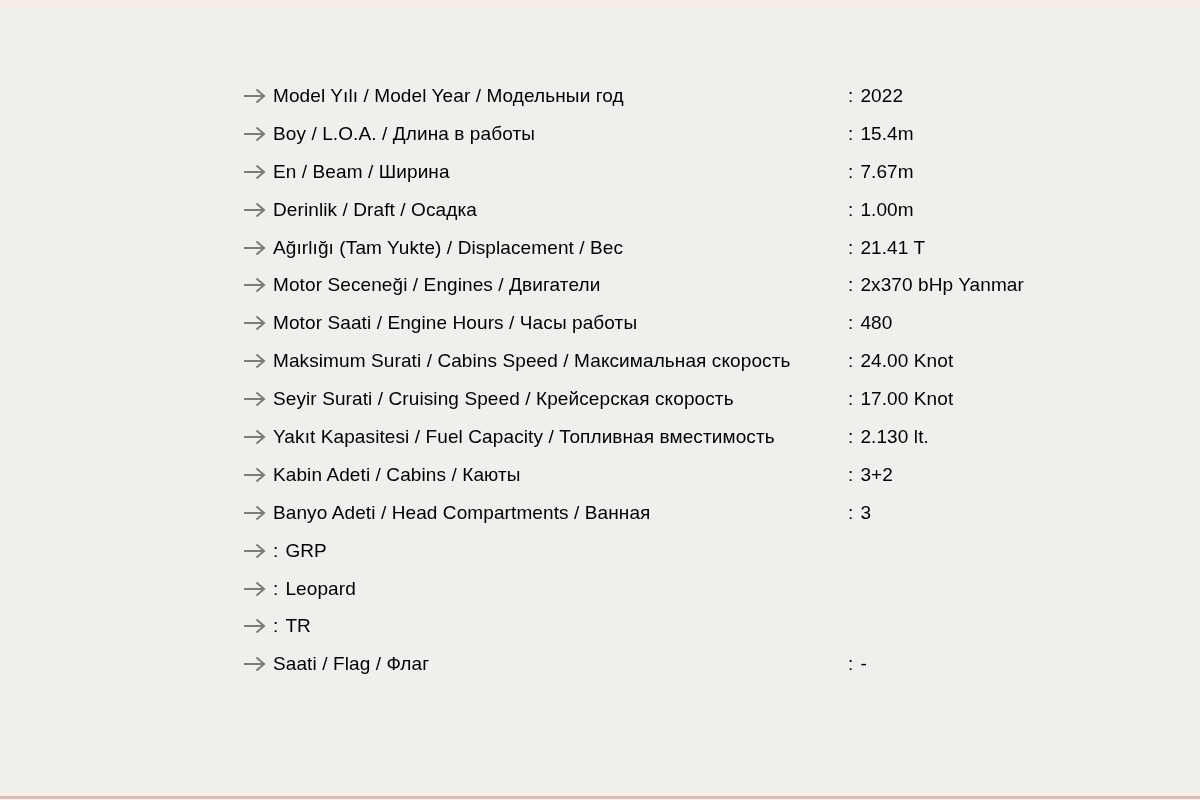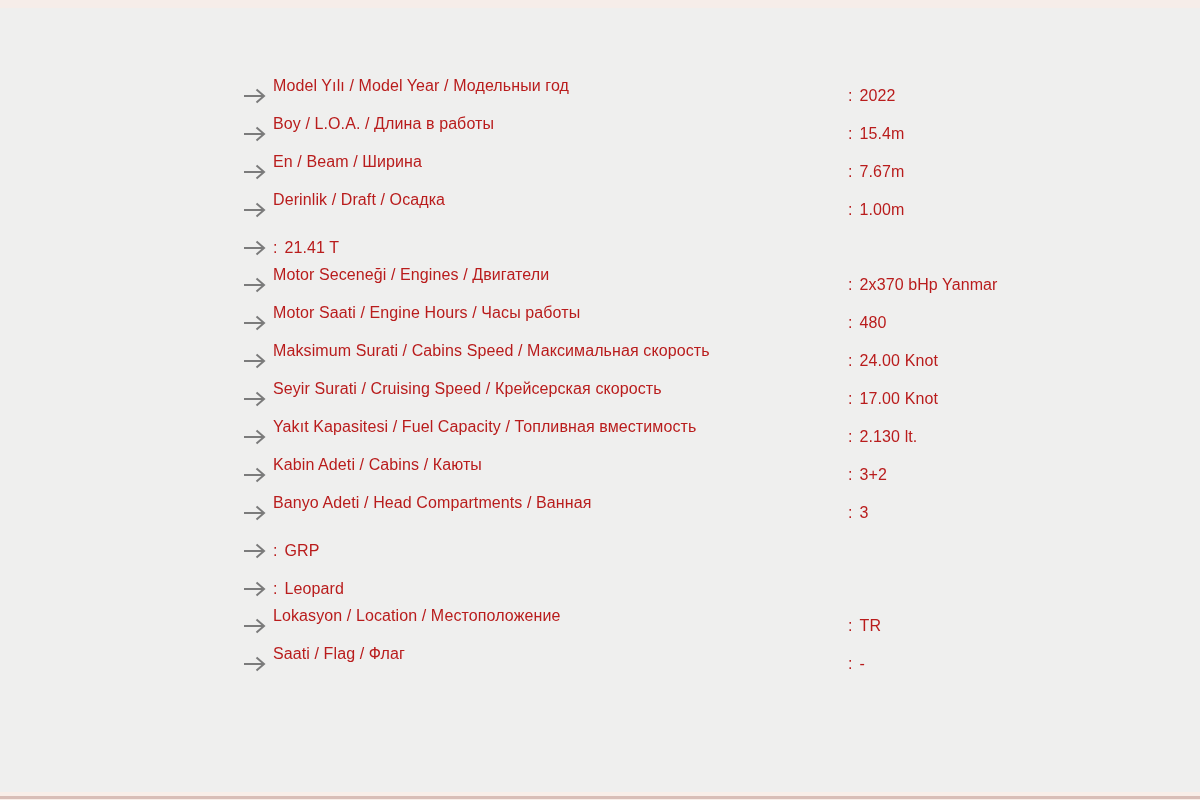--- a/index.html
+++ b/index.html
@@ -36,23 +36,24 @@
     background: #d9beb7;
   }
   .spec-list {
     position: absolute;
     top: 77px;
     left: 243px;
     right: 0;
   }
   .spec-row {
     display: flex;
+    align-items: center;
     height: 37.9px;
-    font-size: 16px;
-    color: #b91c1c;
+    font-size: 19px;
+    color: #000000;
     letter-spacing: 0.1px;
     white-space: nowrap;
   }
   .arrow-cell {
     width: 30px;
     flex: 0 0 30px;
     display: flex;
     align-items: center;
   }
   .arrow-cell svg {
@@ -129,20 +130,21 @@
       <span class="spec-value">1.00m</span>
     </span>
   </div>
 
   <div class="spec-row">
     <span class="arrow-cell">
       <svg width="23" height="16" viewBox="0 0 23 16" fill="none">
         <path d="M1 8 H21 M13.5 1.5 L21 8 L13.5 14.5" stroke="#7b7b7b" stroke-width="2" fill="none"></path>
       </svg>
     </span>
+    <span class="spec-label">Ağırlığı (Tam Yukte) / Displacement / Вес</span>
     <span class="value-cell">
       <span class="colon">:</span>
       <span class="spec-value">21.41 T</span>
     </span>
   </div>
 
   <div class="spec-row">
     <span class="arrow-cell">
       <svg width="23" height="16" viewBox="0 0 23 16" fill="none">
         <path d="M1 8 H21 M13.5 1.5 L21 8 L13.5 14.5" stroke="#7b7b7b" stroke-width="2" fill="none"></path>
@@ -256,21 +258,20 @@
       <span class="spec-value">Leopard</span>
     </span>
   </div>
 
   <div class="spec-row">
     <span class="arrow-cell">
       <svg width="23" height="16" viewBox="0 0 23 16" fill="none">
         <path d="M1 8 H21 M13.5 1.5 L21 8 L13.5 14.5" stroke="#7b7b7b" stroke-width="2" fill="none"></path>
       </svg>
     </span>
-    <span class="spec-label">Lokasyon / Location / Местоположение</span>
     <span class="value-cell">
       <span class="colon">:</span>
       <span class="spec-value">TR</span>
     </span>
   </div>
 
   <div class="spec-row">
     <span class="arrow-cell">
       <svg width="23" height="16" viewBox="0 0 23 16" fill="none">
         <path d="M1 8 H21 M13.5 1.5 L21 8 L13.5 14.5" stroke="#7b7b7b" stroke-width="2" fill="none"></path>

